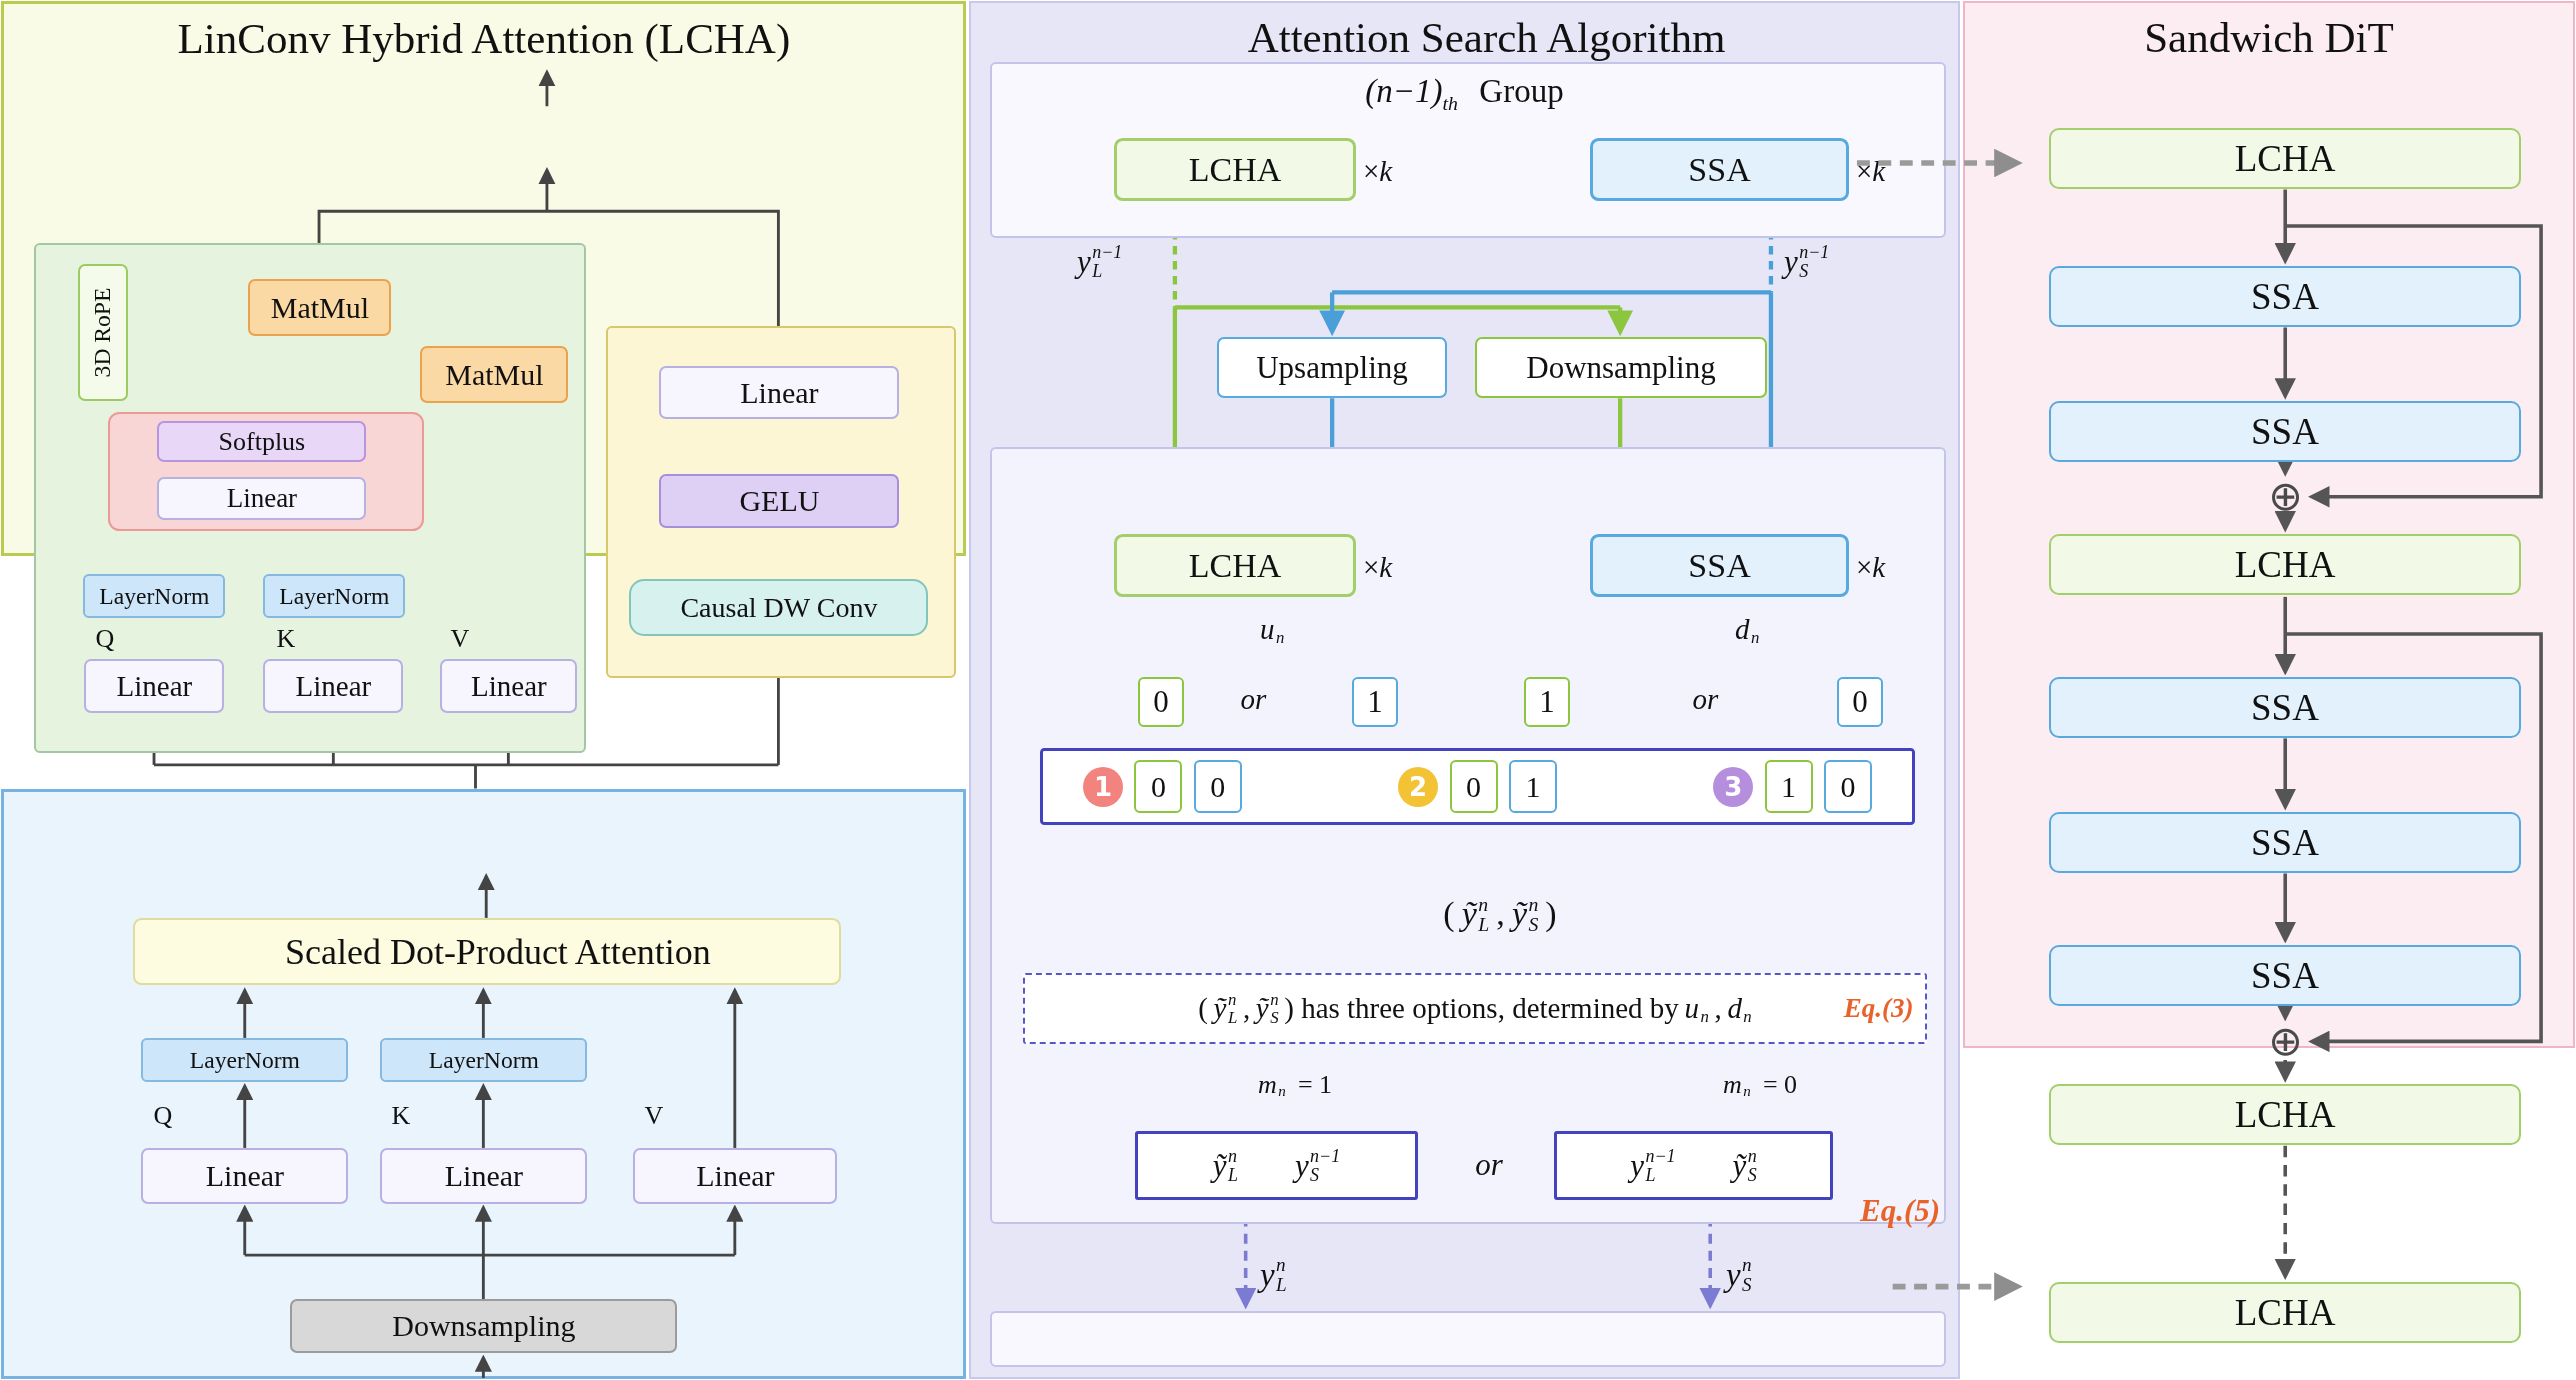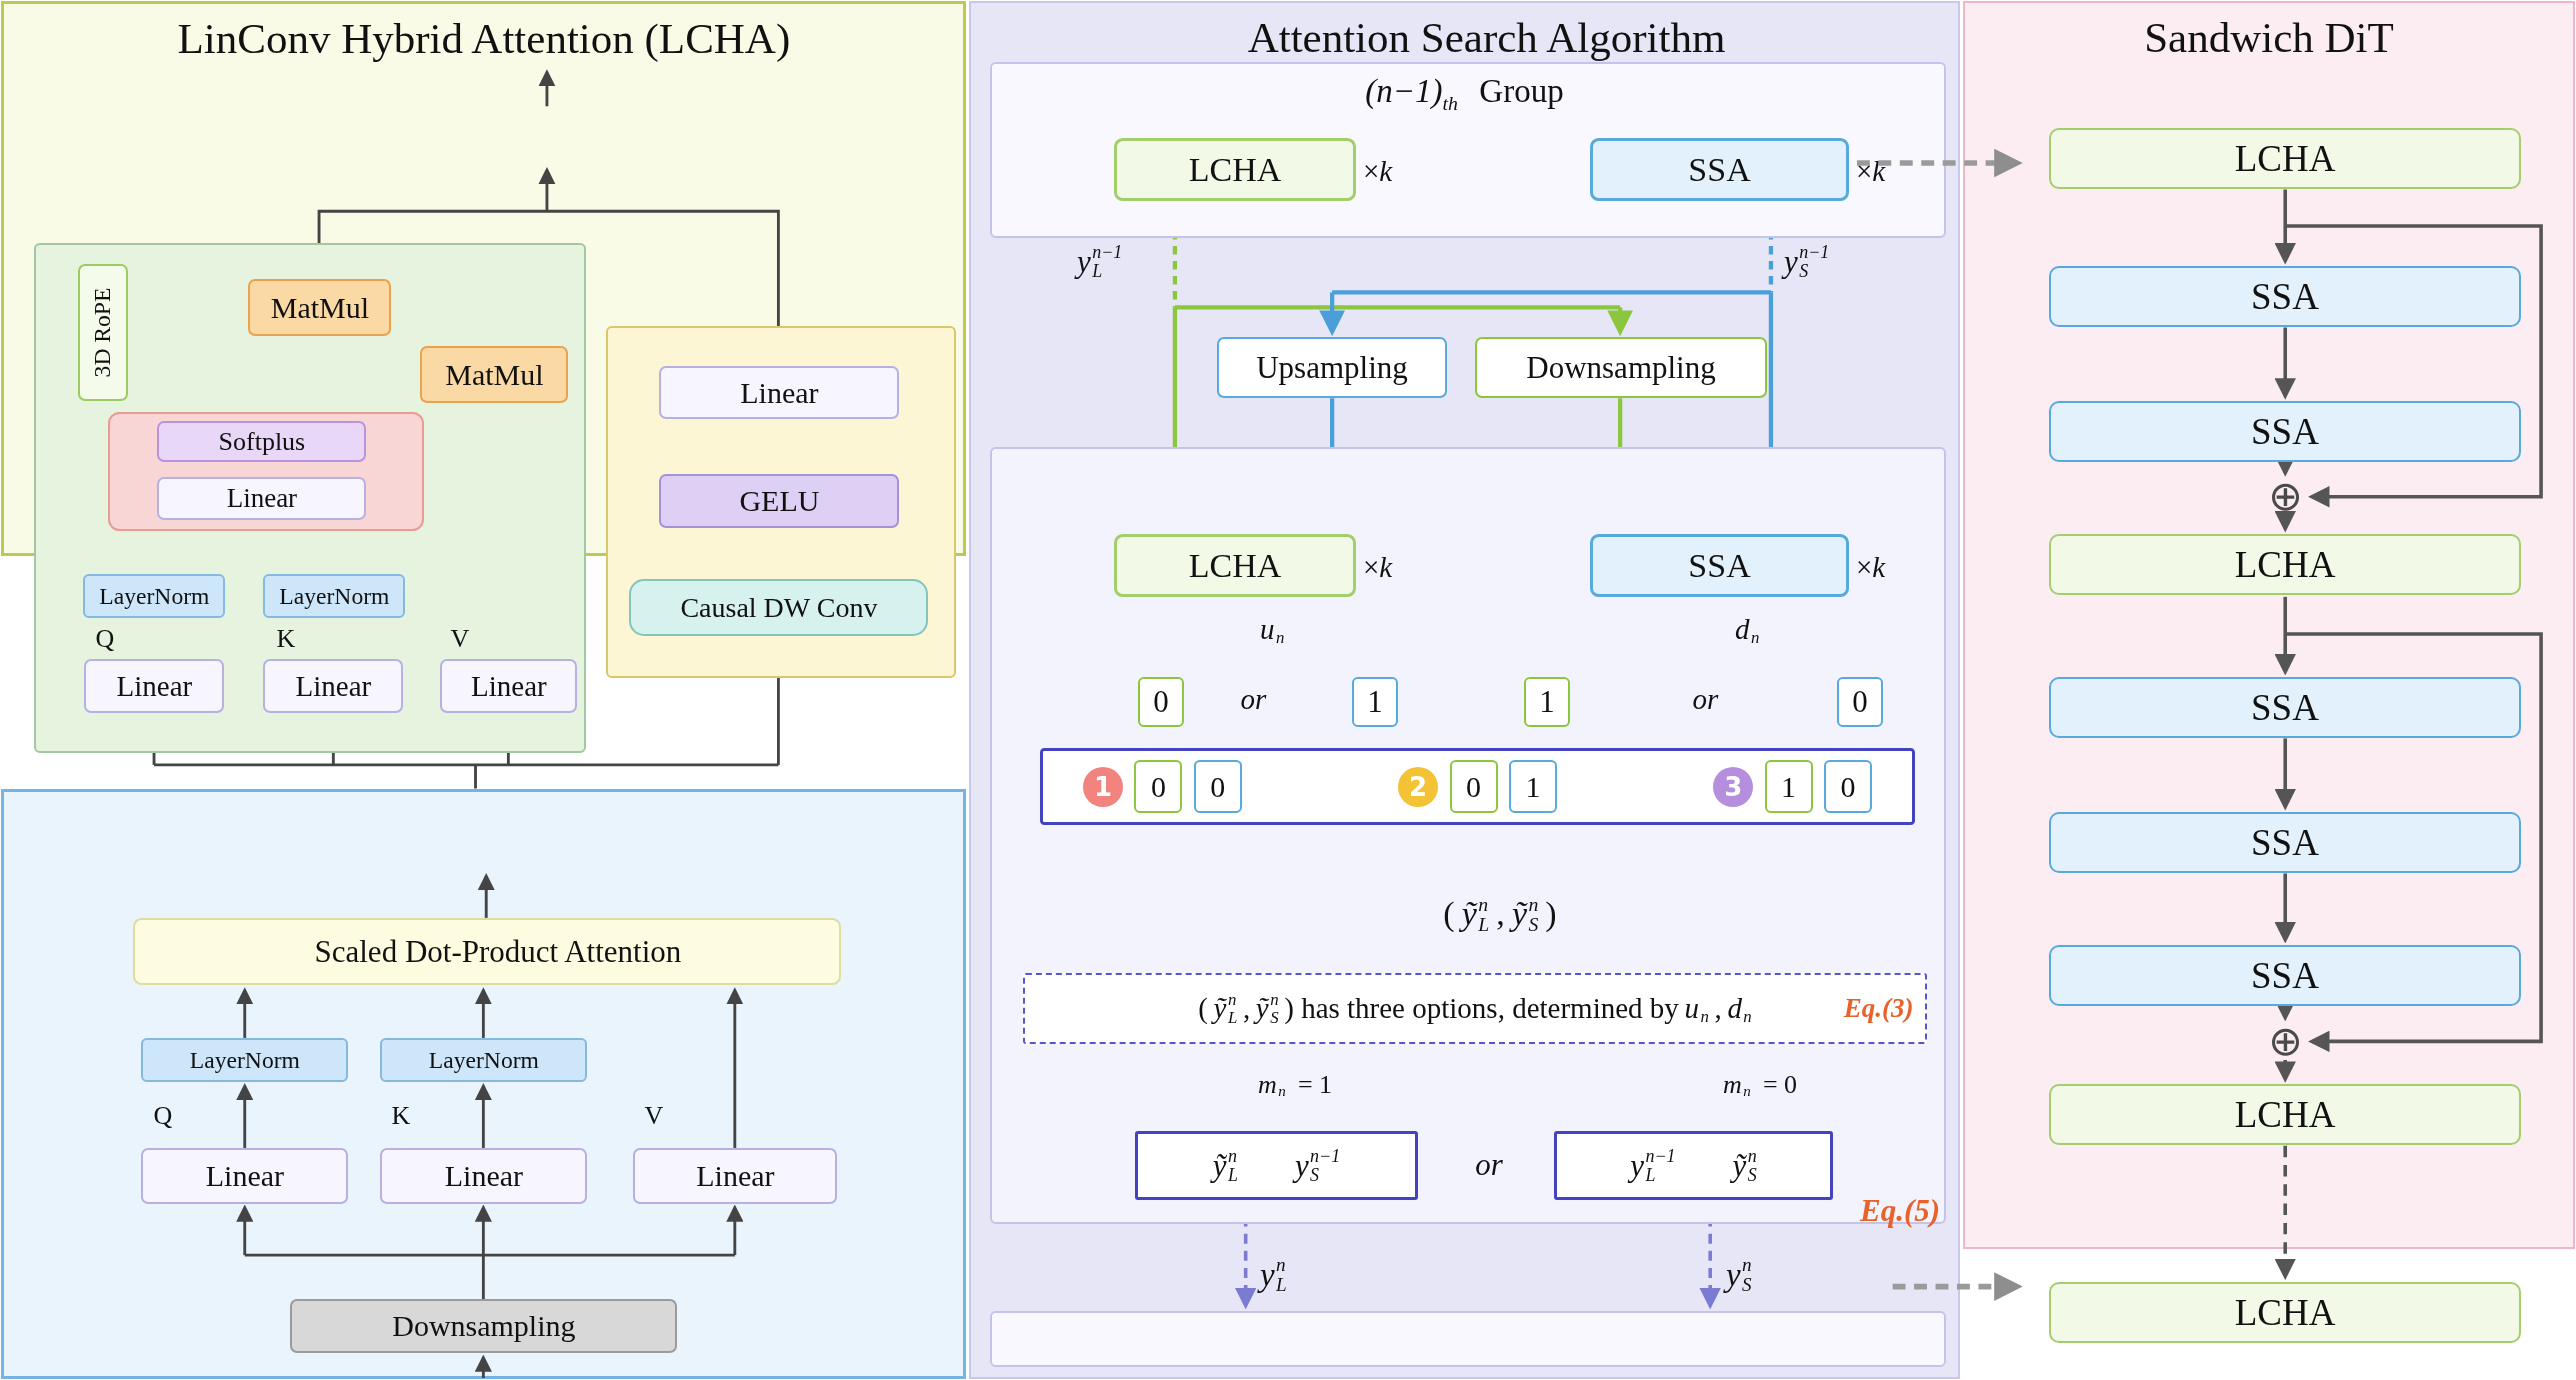--- a/index.html
+++ b/index.html
@@ -118,21 +118,21 @@
         <path d="M337 498 V412" marker-end="url(#mk-s)"></path>
         <path d="M671 498 V412" marker-end="url(#mk-s)"></path>
         <path d="M337 344 V278" marker-end="url(#mk-s)"></path>
         <path d="M671 344 V278" marker-end="url(#mk-s)"></path>
         <path d="M1023 498 V278" marker-end="url(#mk-s)"></path>
         <path d="M675 176 V118" marker-end="url(#mk-s)"></path>
       </g>
     </svg>
 
 
-    <div class="box" style="left:129px;top:126px;width:708px;height:67px;background:#fdfce1;border:2.1px solid #dedc9e;border-radius:8.6px;font-size:31px;padding-left:21px;">Scaled Dot-Product Attention</div>
+    <div class="box" style="left:129px;top:126px;width:708px;height:67px;background:#fdfce1;border:2.1px solid #dedc9e;border-radius:8.6px;font-size:36px;padding-left:21px;">Scaled Dot-Product Attention</div>
 
     <div class="box" style="left:137px;top:246px;width:207px;height:44px;background:#cde6f9;border:2.1px solid #86b9e0;border-radius:5.7px;font-size:23.6px;">LayerNorm</div>
     <div class="box" style="left:376px;top:246px;width:207px;height:44px;background:#cde6f9;border:2.1px solid #86b9e0;border-radius:5.7px;font-size:23.6px;">LayerNorm</div>
 
     <div class="abs" style="left:149px;top:309px;font-size:26px;">Q</div>
     <div class="abs" style="left:387px;top:309px;font-size:26px;">K</div>
     <div class="abs" style="left:640px;top:309px;font-size:26px;">V</div>
 
     <div class="box" style="left:137px;top:356px;width:207px;height:56px;background:#f7f5fe;border:2.1px solid #b7b0e2;border-radius:7.1px;font-size:30px;">Linear</div>
     <div class="box" style="left:376px;top:356px;width:207px;height:56px;background:#f7f5fe;border:2.1px solid #b7b0e2;border-radius:7.1px;font-size:30px;">Linear</div>
@@ -426,21 +426,21 @@
           <span class="mss">
             <span class="u">n</span>
             <span class="d">S</span>
           </span>
         </span>
     </div>
 
     <div class="abs" style="left:19.3px;top:1308px;width:956px;height:56px;background:#f8f8fe;border:2.1px solid #c4c4ea;border-radius:5.7px;"></div>
   </div>
 
-  <div class="panel" style="left:1963px;top:1.4px;width:612px;height:1248px;background:#fcedf2;border:2.9px solid #f0b6c6;">
+  <div class="panel" style="left:1963px;top:1.4px;width:612px;height:1047px;background:#fcedf2;border:2.9px solid #f0b6c6;">
     <svg class="layer" width="609" height="1375" viewBox="0 0 852 1924">
       <defs>
         <marker id="mk-w" viewBox="0 0 10 10" refX="8" refY="5" markerWidth="6" markerHeight="6" orient="auto-start-reverse">
           <path d="M0 0 L10 5 L0 10 z" fill="#555"></path>
           </marker>
       </defs>
       <g stroke="#555" stroke-width="5" fill="none">
         <path d="M448 261 V360" marker-end="url(#mk-w)"></path>
         <path d="M448 454 V549" marker-end="url(#mk-w)"></path>
         <path d="M448 643 V657" marker-end="url(#mk-w)"></path>

